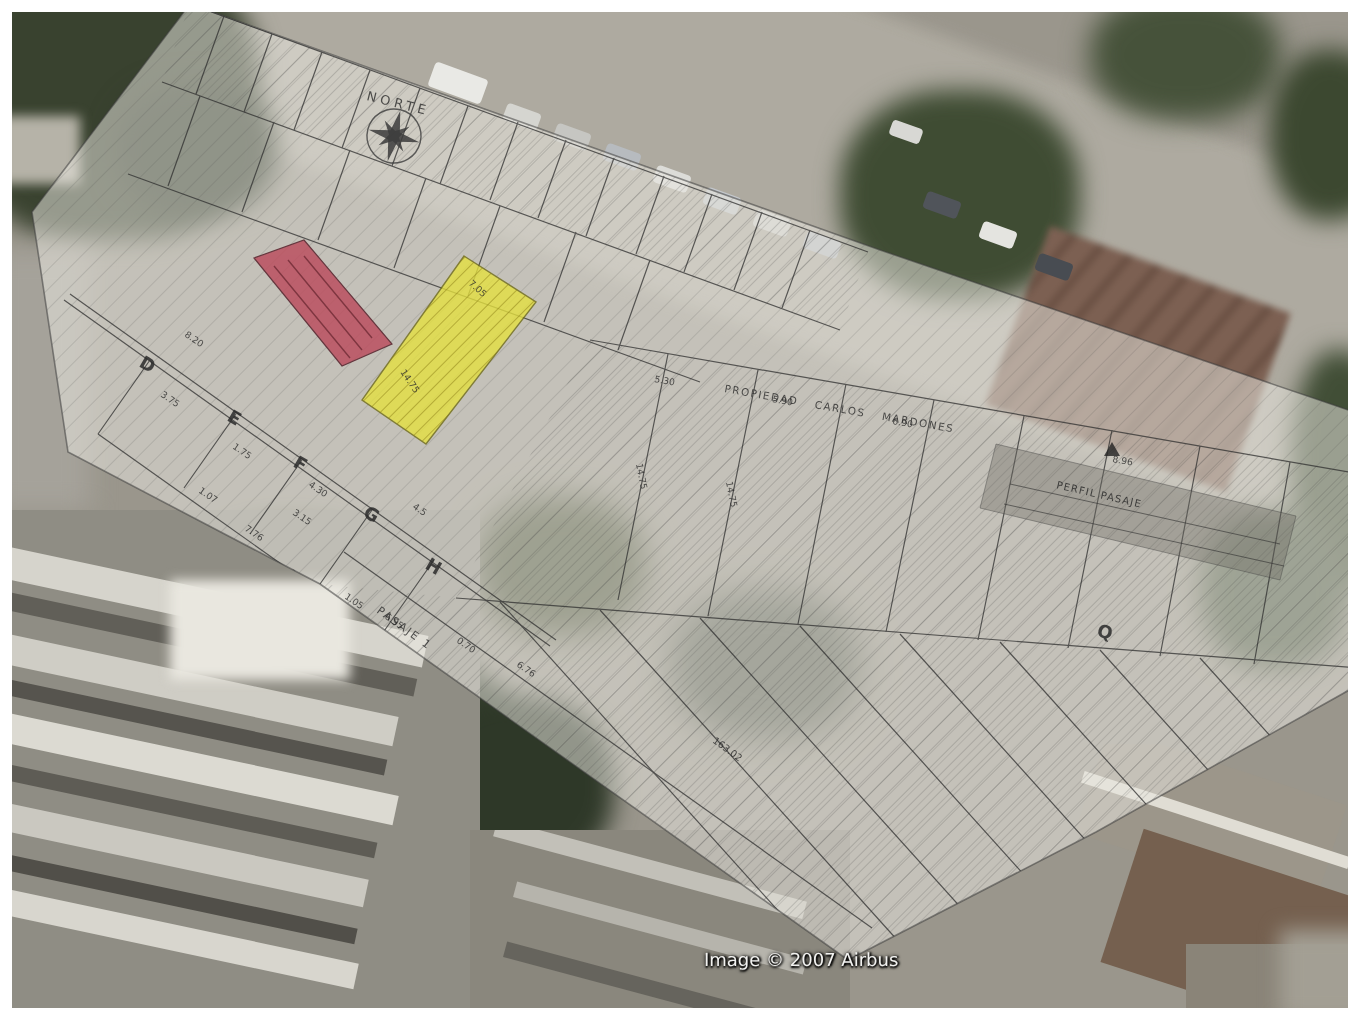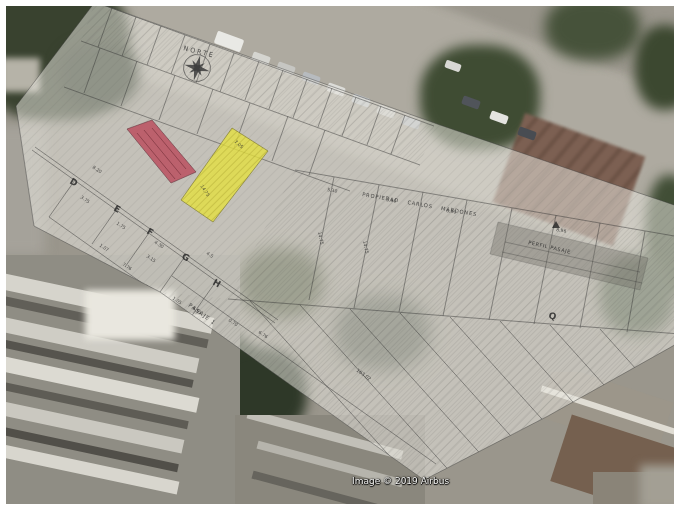--- a/index.html
+++ b/index.html
@@ -181,15 +181,15 @@
           <text class="t-meas" transform="translate(363,241) rotate(79)">14.75</text>
           <text class="t-meas" transform="translate(192,309) rotate(34)">6.95</text>
           <text class="t-meas" transform="translate(228,321) rotate(34)">0.70</text>
           <text class="t-meas" transform="translate(258,333) rotate(34)">6.76</text>
           <text class="t-meas" transform="translate(234,142) rotate(42)">7.05</text>
           <text class="t-meas" transform="translate(200,186) rotate(56)">14.75</text>
         </g>
       </g>
     </svg>
 
-    <div class="attribution">Image © 2019 Airbus</div>
+    <div class="attribution">Image © 2007 Airbus</div>
   </div>
 </div>
 
 </body></html>

